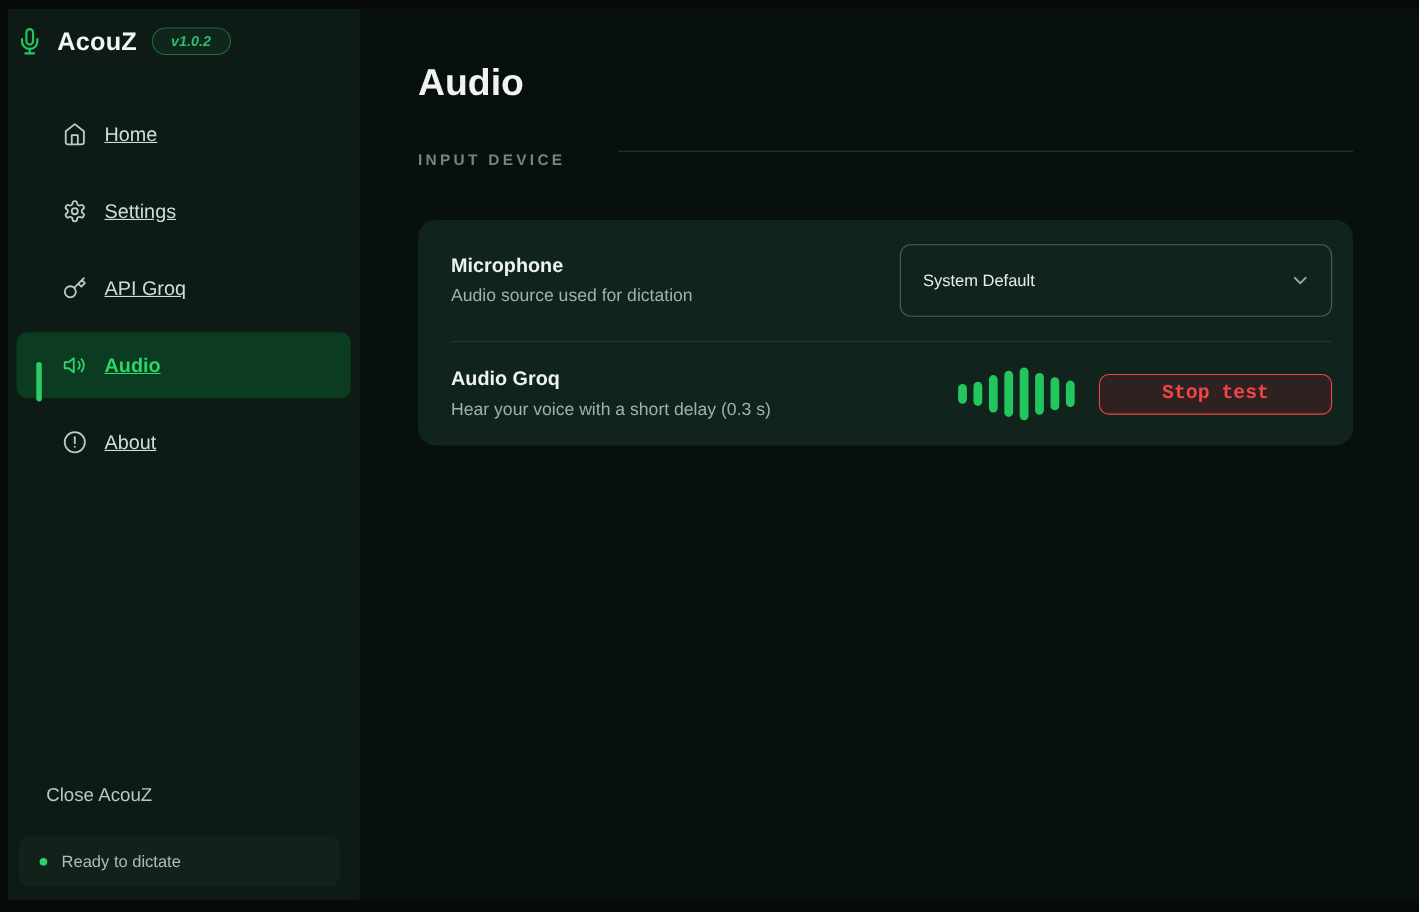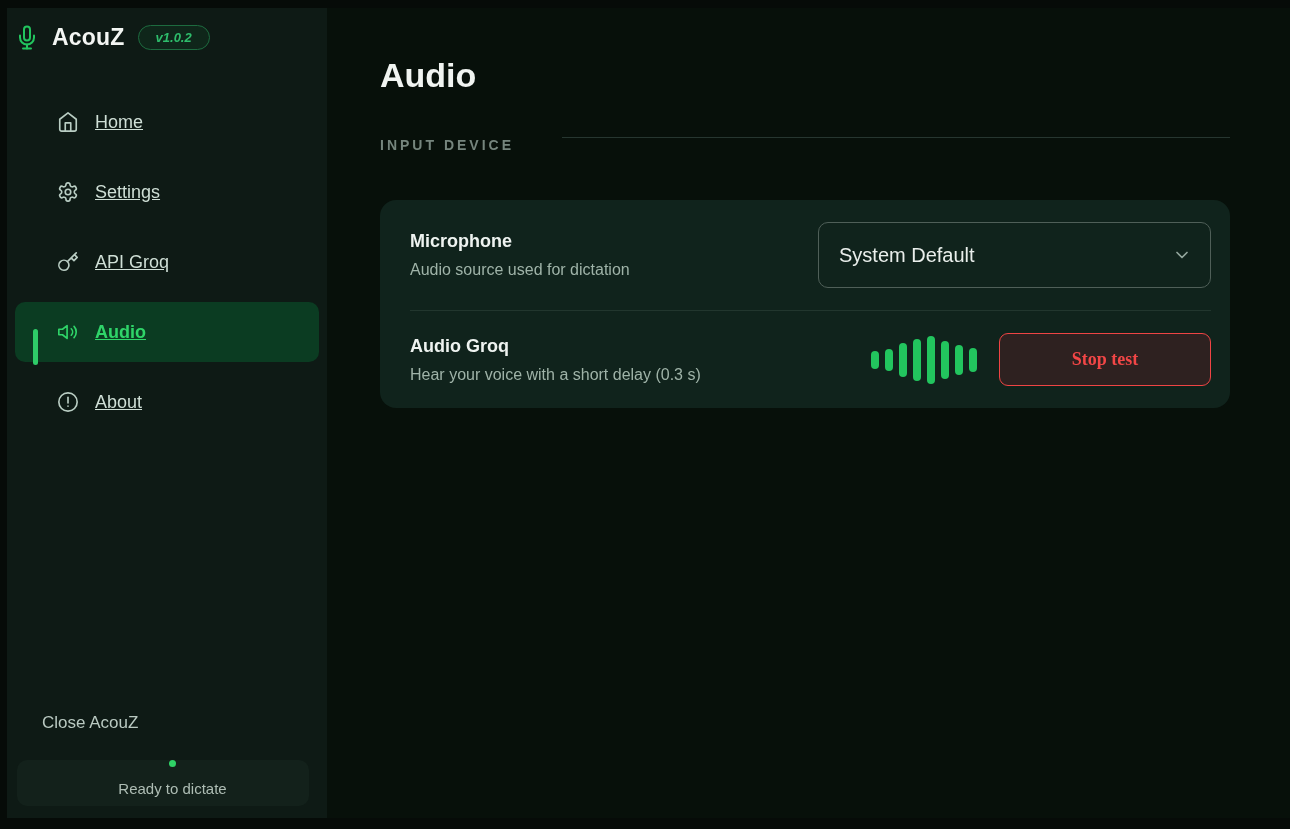--- a/index.html
+++ b/index.html
@@ -43,21 +43,21 @@
     display:block; position:absolute; left:18px; top:27px;
     width:5px; height:36px; border-radius:3px; background:#2ecc68;
   }
 
   .sidebar-footer { position:absolute; left:0; right:8px; bottom:12px; padding:0 10px; }
   .close-app {
     display:block; margin:0 0 27px 25px; font-size:17px; color:#b9c9c1; cursor:pointer;
   }
   .status-pill {
     height:46px; border-radius:10px; background:#13211b;
-    display:flex; align-items:center; gap:13px; padding-left:19px;flex-direction:column;
+    display:flex; align-items:center; gap:13px; padding-left:19px;
   }
   .status-dot { width:7px; height:7px; border-radius:50%; background:#2fd266; }
   .status-text { font-size:15px; color:#aebdb4; }
 
   
   .main { flex:1; padding:48px 0 0 53px; }
   .page-title { font-size:34px; font-weight:bold; color:#f0f4f1; }
   .section-header { display:flex; align-items:flex-start; margin-top:42px; width:850px; }
   .section-label {
     font-size:14px; font-weight:bold; letter-spacing:3px; color:#75857d;
@@ -73,32 +73,32 @@
   }
   .row-divider { height:1px; background:#22362e; margin:0 19px 0 30px; }
   .setting-title { font-size:18px; font-weight:bold; color:#eef3f0; margin-bottom:9px; }
   .setting-desc { font-size:16px; color:#9fb3a8; }
 
   .select {
     width:393px; height:66px; border:1px solid #4f5f58; border-radius:10px;
     display:flex; align-items:center; justify-content:space-between;
     padding:0 18px 0 20px; cursor:pointer; background:transparent;
   }
-  .select-value { font-size:20px; color:#e9eeeb; }
+  .select-value { font-size:15px; color:#e9eeeb; }
   .select svg { color:#93a69d; }
 
   .row-controls { display:flex; align-items:center; }
   .meter { display:flex; align-items:center; gap:6px; margin-right:22px; height:50px; }
   .meter .bar { width:8px; border-radius:4px; background:#22c55e; }
 
   .stop-btn {
-    width:212px; height:53px; border-radius:9px;
+    width:212px; height:37px; border-radius:9px;
     border:1.5px solid #ef4444; background:#2e2120;
     color:#f14646; font-size:18px; font-weight:bold;
-    font-family:Liberation Serif, serif; cursor:pointer;
+    font-family:Liberation Mono, monospace; cursor:pointer;
   }
 </style>
 </head>
 <body>
 
 <div class="app">
 
   <aside class="sidebar">
     <div class="brand">
       <svg width="24" height="27" viewBox="0 0 24 24" fill="none" stroke="currentColor" stroke-width="2" stroke-linecap="round" stroke-linejoin="round">

